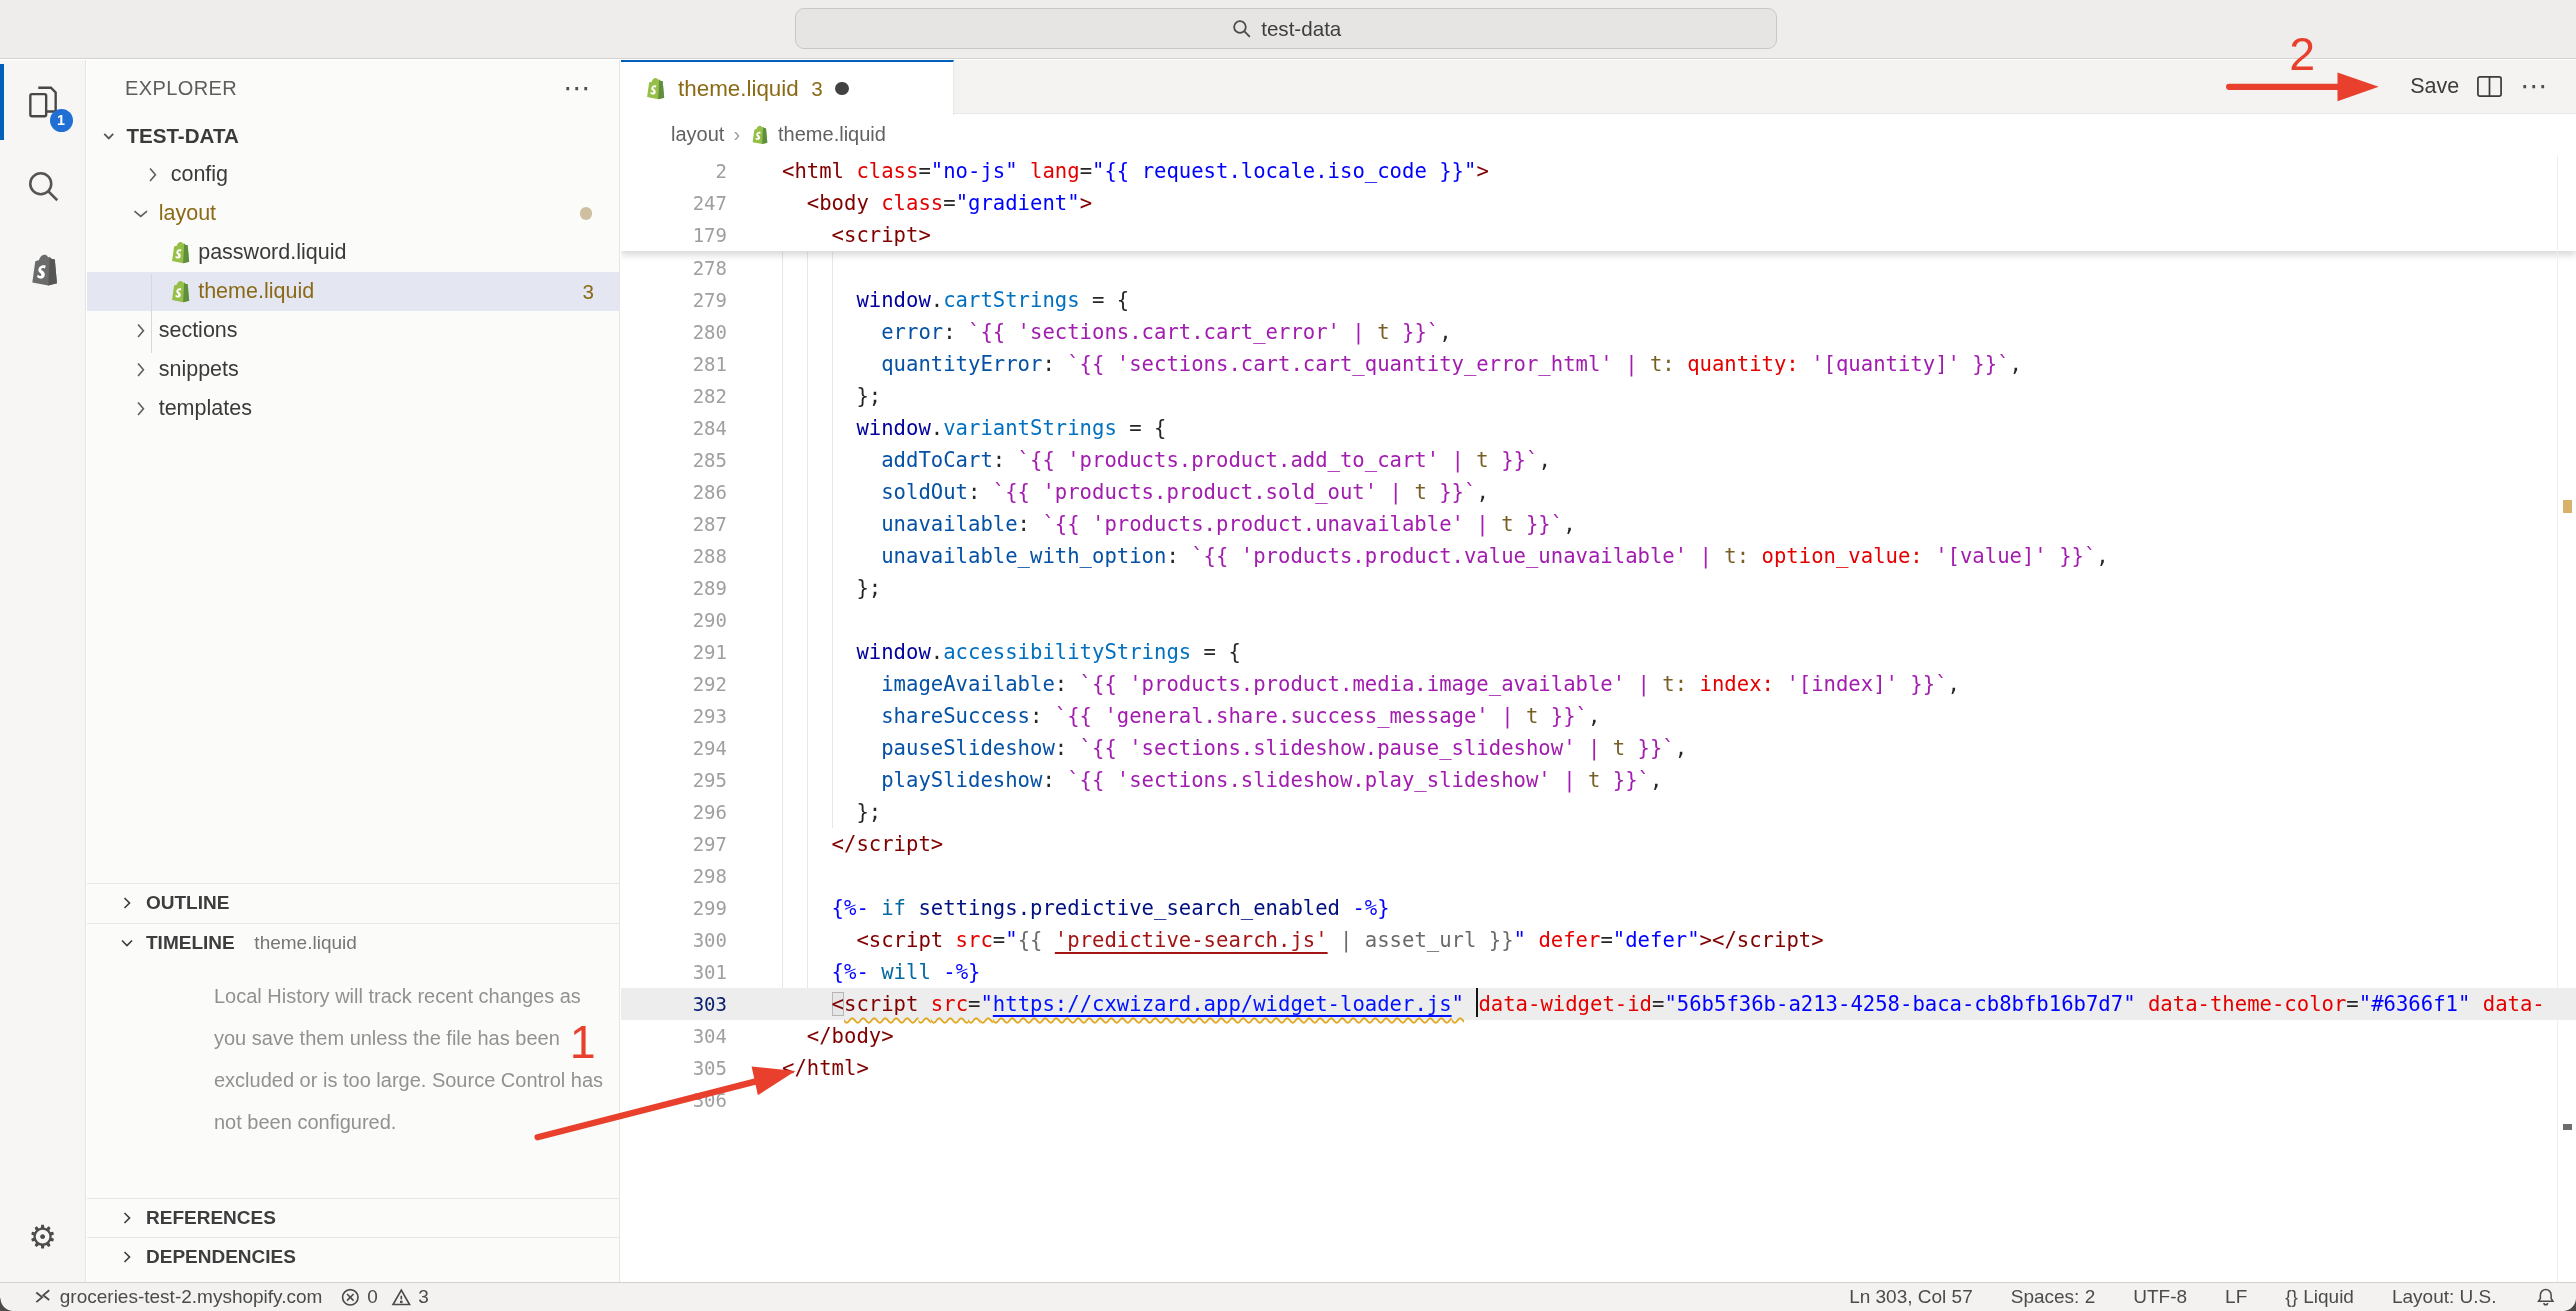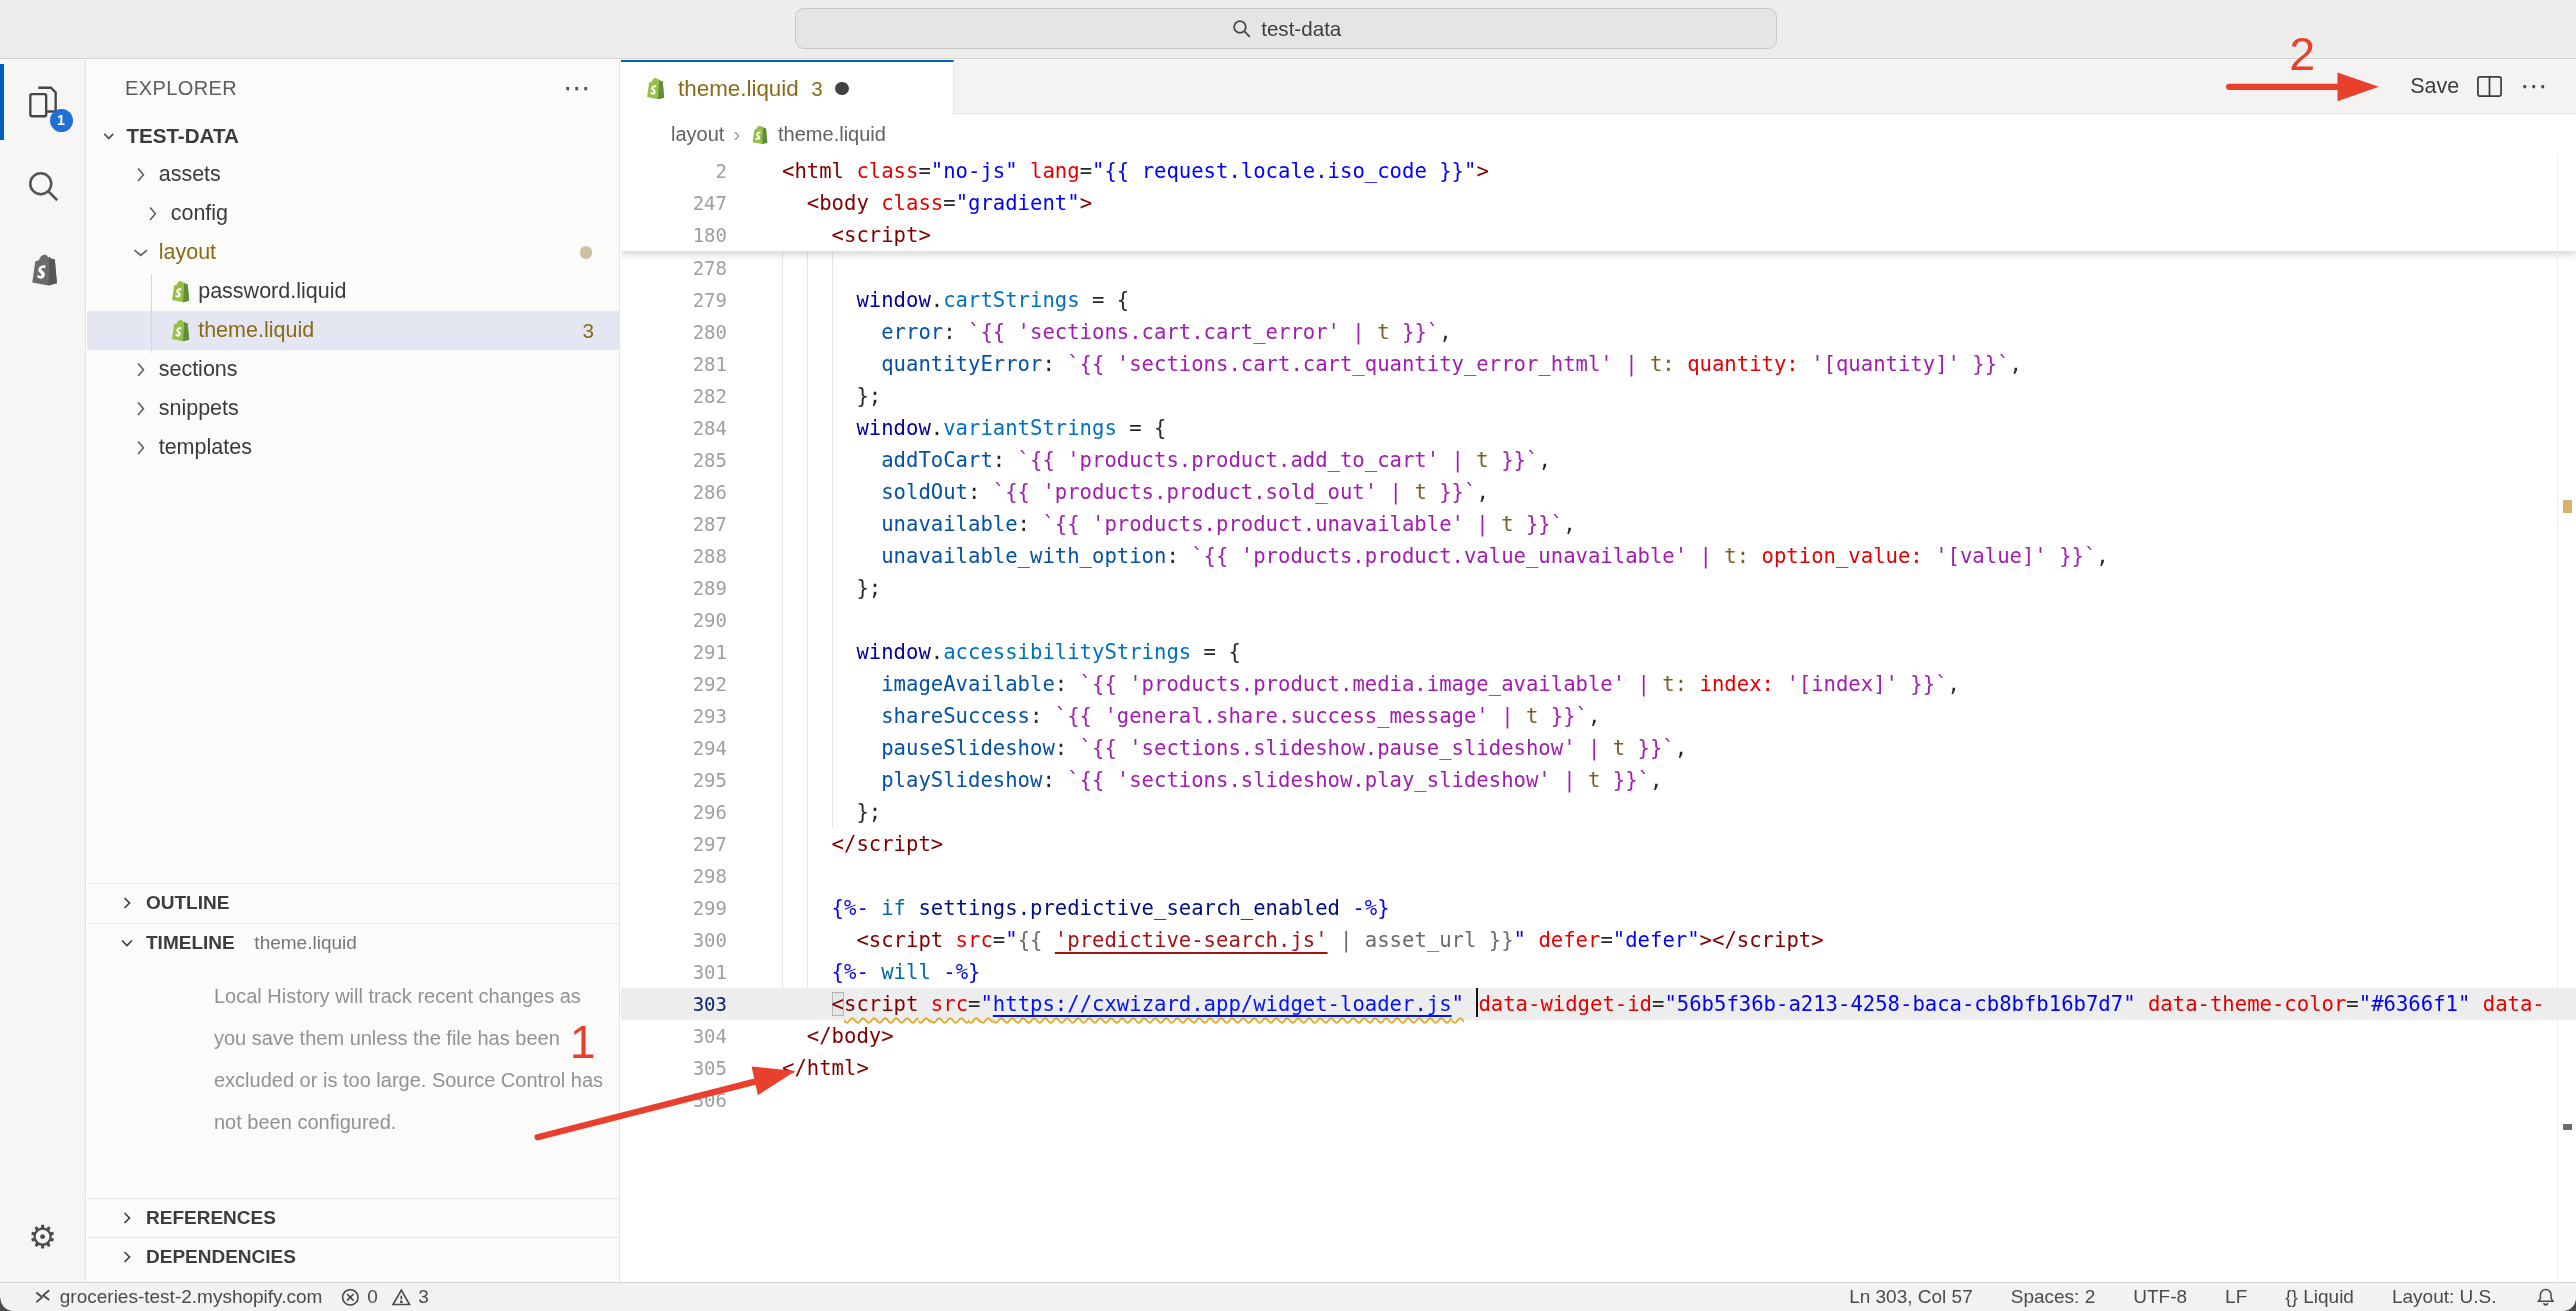--- a/index.html
+++ b/index.html
@@ -153,26 +153,20 @@
       <span class="dots">⋯</span>
     </div>
     <div class="treebox">
       <div class="trow root">
         <svg class="ic" width="21.5" height="21.5" viewBox="0 0 24 24" fill="none" stroke="#555" stroke-width="2">
             <polyline points="7,10 12,15 17,10"></polyline>
           </svg>
         <span>TEST-DATA</span>
       </div>
       <div id="tree">
-          <div class="trow" style="padding-left: 43px;">
-            <svg class="ic" width="21.5" height="21.5" viewBox="0 0 24 24" fill="none" stroke="#5f5f5f" stroke-width="1.8">
-              <polyline points="9,5 15,12 9,19"></polyline>
-            </svg>
-            <span>assets</span>
-          </div>
           <div class="trow" style="padding-left: 55px;">
             <svg class="ic" width="21.5" height="21.5" viewBox="0 0 24 24" fill="none" stroke="#5f5f5f" stroke-width="1.8">
               <polyline points="9,5 15,12 9,19"></polyline>
             </svg>
             <span>config</span>
           </div>
           <div class="trow" style="padding-left: 43px;">
             <svg class="ic" width="21.5" height="21.5" viewBox="0 0 24 24" fill="none" stroke="#5f5f5f" stroke-width="1.8">
               <polyline points="5,9 12,15 19,9"></polyline>
             </svg>
@@ -306,21 +300,21 @@
           <div class="crow"><div class="gut">300</div><i class="ig" style="left: 161px;"></i><i class="ig" style="left: 186px;"></i><div class="cde"><span class="pun">      </span><span class="tag">&lt;script</span><span class="pun"> </span><span class="attr">src</span><span class="pun">=</span><span class="val">"</span><span class="mut">{{ </span><span class="strU">'predictive-search.js'</span><span class="mut"> | asset_url }}</span><span class="val">"</span><span class="pun"> </span><span class="attr">defer</span><span class="pun">=</span><span class="val">"defer"</span><span class="tag">&gt;&lt;/script&gt;</span></div></div>
           <div class="crow"><div class="gut">301</div><i class="ig" style="left: 161px;"></i><i class="ig" style="left: 186px;"></i><div class="cde"><span class="pun">    </span><span class="liq">{%-</span><span class="pun"> </span><span class="kw">will</span><span class="pun"> </span><span class="liq">-%}</span></div></div>
           <div class="crow cur"><div class="gut">303</div><div class="cde"><span class="pun">    </span><span class="tag bracket">&lt;</span><span class="tag wavy">script</span><span class="pun wavy"> </span><span class="attr wavy">src</span><span class="pun wavy">=</span><span class="val wavy">"</span><span class="wavy"><span class="link">https://cxwizard.app/widget-loader.js</span></span><span class="val wavy">"</span><span class="pun"> </span><span class="caret"></span><span class="attr">data-widget-id</span><span class="pun">=</span><span class="val">"56b5f36b-a213-4258-baca-cb8bfb16b7d7"</span><span class="pun"> </span><span class="attr">data-theme-color</span><span class="pun">=</span><span class="val">"#6366f1"</span><span class="pun"> </span><span class="attr">data-</span></div></div>
           <div class="crow"><div class="gut">304</div><div class="cde"><span class="pun">  </span><span class="tag">&lt;/body&gt;</span></div></div>
           <div class="crow"><div class="gut">305</div><div class="cde"><span class="tag">&lt;/html&gt;</span></div></div>
           <div class="crow"><div class="gut">306</div><div class="cde"></div></div>
         </div>
       <div class="sticky" id="sticky">
           <div class="crow"><div class="gut">2</div><div class="cde"><span class="tag">&lt;html</span><span class="pun"> </span><span class="attr">class</span><span class="pun">=</span><span class="val">"no-js"</span><span class="pun"> </span><span class="attr">lang</span><span class="pun">=</span><span class="val">"{{ request.locale.iso_code }}"</span><span class="tag">&gt;</span></div></div>
           <div class="crow"><div class="gut">247</div><div class="cde"><span class="pun">  </span><span class="tag">&lt;body</span><span class="pun"> </span><span class="attr">class</span><span class="pun">=</span><span class="val">"gradient"</span><span class="tag">&gt;</span></div></div>
-          <div class="crow"><div class="gut">180</div><div class="cde"><span class="pun">    </span><span class="tag">&lt;script&gt;</span></div></div>
+          <div class="crow"><div class="gut">179</div><div class="cde"><span class="pun">    </span><span class="tag">&lt;script&gt;</span></div></div>
         </div>
       <div class="ruler"></div>
       <div class="rmark" style="top:345px;height:12.5px;background:#d8b269"></div>
       <div class="rmark" style="top:969px;height:6.3px;background:#6d6d6d"></div>
     </div>
   </div>
 
   <div class="statusbar">
     <div class="sb-left">
       <span class="sb-item">

